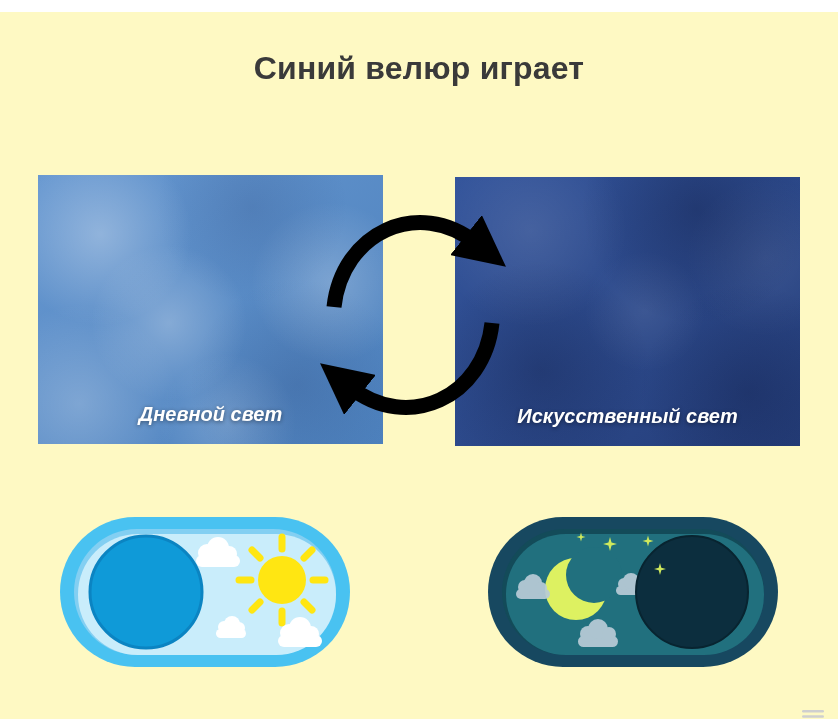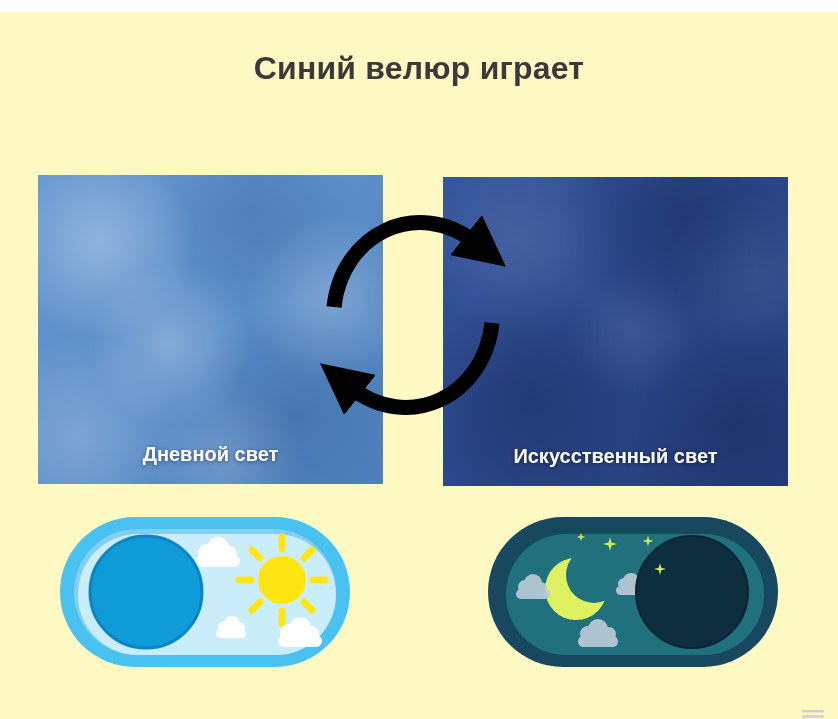--- a/index.html
+++ b/index.html
@@ -17,35 +17,35 @@
     position: absolute;
     top: 34px; left: 0;
     width: 100%;
     text-align: center;
     font-size: 32px;
     line-height: 1.42;
     font-weight: bold;
     color: var(--title-text, #3a3a3a);
     letter-spacing: .2px;
   }
-  .swatch { position: absolute; width: 345px; height: 309px; }
+  .swatch { position: absolute; width: 345px; height: 269px; font-style: italic; }
   .swatch-day {
     left: 38px; top: 163px;
     background:
       radial-gradient(circle at 18% 22%, rgba(255,255,255,.30) 0%, rgba(255,255,255,0) 26%),
       radial-gradient(circle at 62% 12%, rgba(30,55,110,.18) 0%, rgba(30,55,110,0) 30%),
       radial-gradient(circle at 85% 40%, rgba(255,255,255,.22) 0%, rgba(255,255,255,0) 24%),
       radial-gradient(circle at 38% 55%, rgba(255,255,255,.26) 0%, rgba(255,255,255,0) 30%),
       radial-gradient(circle at 75% 78%, rgba(28,52,105,.20) 0%, rgba(28,52,105,0) 32%),
       radial-gradient(circle at 12% 85%, rgba(255,255,255,.22) 0%, rgba(255,255,255,0) 26%),
       radial-gradient(circle at 55% 92%, rgba(255,255,255,.18) 0%, rgba(255,255,255,0) 22%),
       linear-gradient(140deg, var(--day-fabric, #6697d0) 0%, var(--day-fabric-deep, #4d81bd) 100%);
   }
   .swatch-night {
-    left: 443px; top: 165px;
+    left: 455px; top: 165px;
     background:
       radial-gradient(circle at 22% 20%, rgba(255,255,255,.10) 0%, rgba(255,255,255,0) 28%),
       radial-gradient(circle at 70% 12%, rgba(8,16,50,.30) 0%, rgba(8,16,50,0) 34%),
       radial-gradient(circle at 55% 50%, rgba(255,255,255,.08) 0%, rgba(255,255,255,0) 26%),
       radial-gradient(circle at 25% 72%, rgba(8,16,50,.26) 0%, rgba(8,16,50,0) 34%),
       radial-gradient(circle at 85% 80%, rgba(10,20,58,.28) 0%, rgba(10,20,58,0) 30%),
       radial-gradient(circle at 90% 30%, rgba(255,255,255,.07) 0%, rgba(255,255,255,0) 22%),
       linear-gradient(140deg, var(--night-fabric, #33549b) 0%, var(--night-fabric-deep, #253e7a) 100%);
   }
   .swatch-label {

